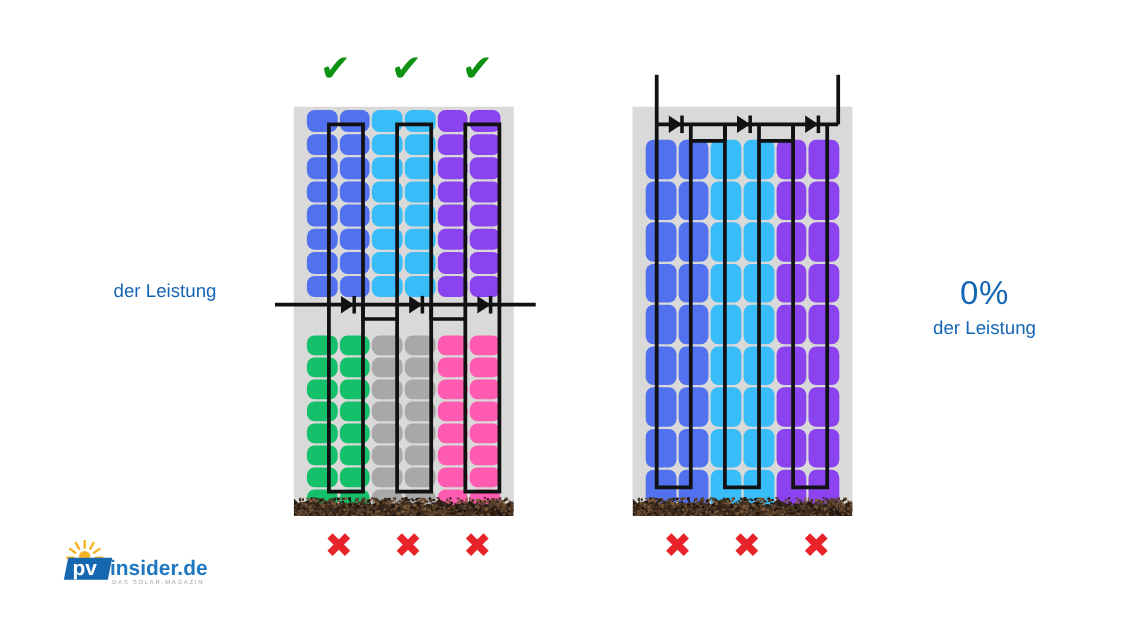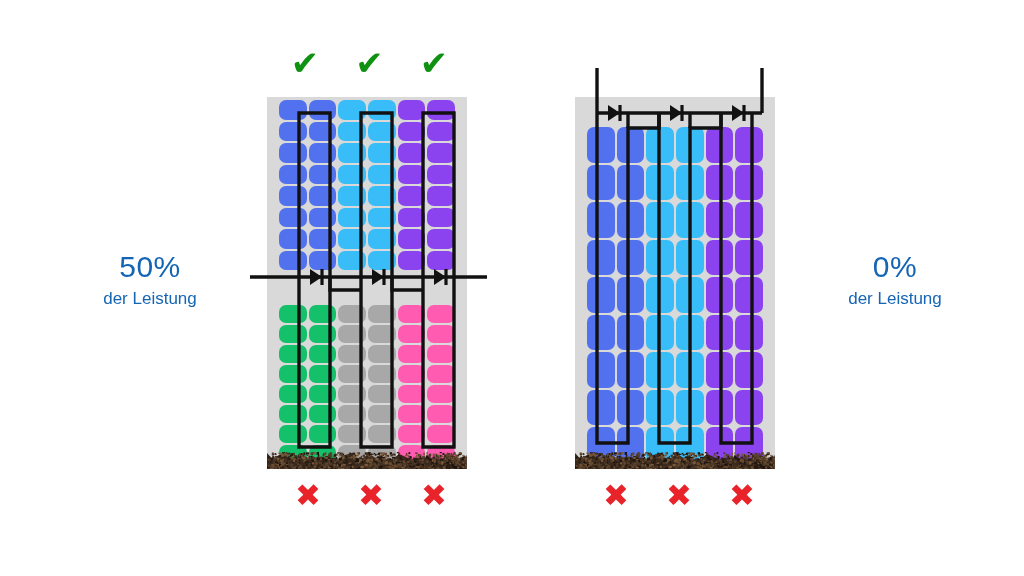--- a/index.html
+++ b/index.html
@@ -34,21 +34,20 @@
 
   
   #logo{position:absolute;left:55px;top:491px;width:140px;height:42px;}
 </style>
 </head>
 <body>
 
 <div id="stage">
 
   <div class="pct-block" style="left:35px;top:250px;width:230px;">
-    <div class="pct">50%</div>
     <div class="sub">der Leistung</div>
   </div>
 
   <div class="pct-block" style="left:780px;top:250px;width:230px;">
     <div class="pct">0%</div>
     <div class="sub">der Leistung</div>
   </div>
 
   <div class="mark-row" style="left:288px;top:48px;width:163px;">
     <span class="mark check">✔</span>
@@ -2108,14 +2107,34 @@
       </g>
     </g>
   </svg>
 
   <div class="mark-row" style="left:599px;top:481px;width:160px;">
     <span class="mark cross">✖</span>
     <span class="mark cross">✖</span>
     <span class="mark cross">✖</span>
   </div>
 
+  <div id="logo">
+    <svg width="140" height="42" viewBox="0 0 140 42">
+      <g>
+        <g id="sunrays" stroke="#f5b324" stroke-width="2.1" stroke-linecap="round">
+          <line x1="22" y1="0.5" x2="22" y2="7"></line>
+          <line x1="14" y1="2.5" x2="17" y2="8"></line>
+          <line x1="30" y1="2.5" x2="27" y2="8"></line>
+          <line x1="8.5" y1="8" x2="13.5" y2="11.5"></line>
+          <line x1="35.5" y1="8" x2="30.5" y2="11.5"></line>
+          <line x1="6" y1="16" x2="12" y2="16"></line>
+          <line x1="38" y1="16" x2="32" y2="16"></line>
+        </g>
+        <circle cx="22" cy="15" r="5.2" fill="#f5b324"></circle>
+      </g>
+      <polygon points="7,16 47,16 43,36 3,36" fill="#1568b0"></polygon>
+      <text x="11" y="32" font-family="'Liberation Sans',sans-serif" font-size="19" font-weight="bold" fill="#ffffff">pv</text>
+      <text x="45" y="32" font-family="'Liberation Sans',sans-serif" font-size="19" font-weight="bold" fill="#1f78c1">insider.de</text>
+      <text x="47" y="39.5" font-family="'Liberation Sans',sans-serif" font-size="5.4" letter-spacing="1.55" fill="#9aa3ab">DAS SOLAR-MAGAZIN</text>
+    </svg>
+  </div>
 
 </div>
 
 </body></html>

